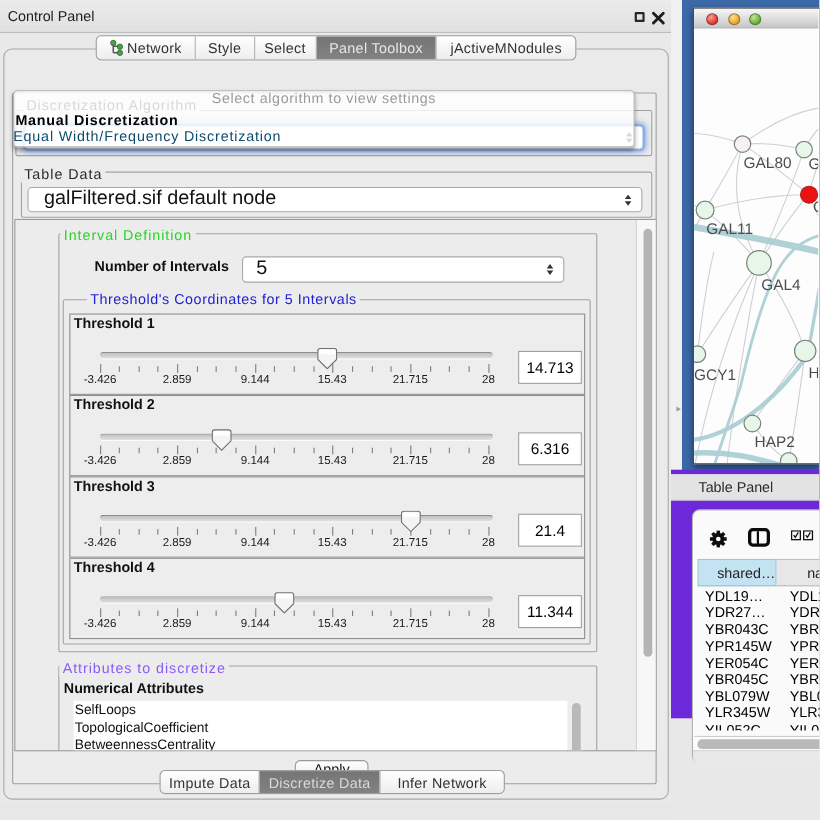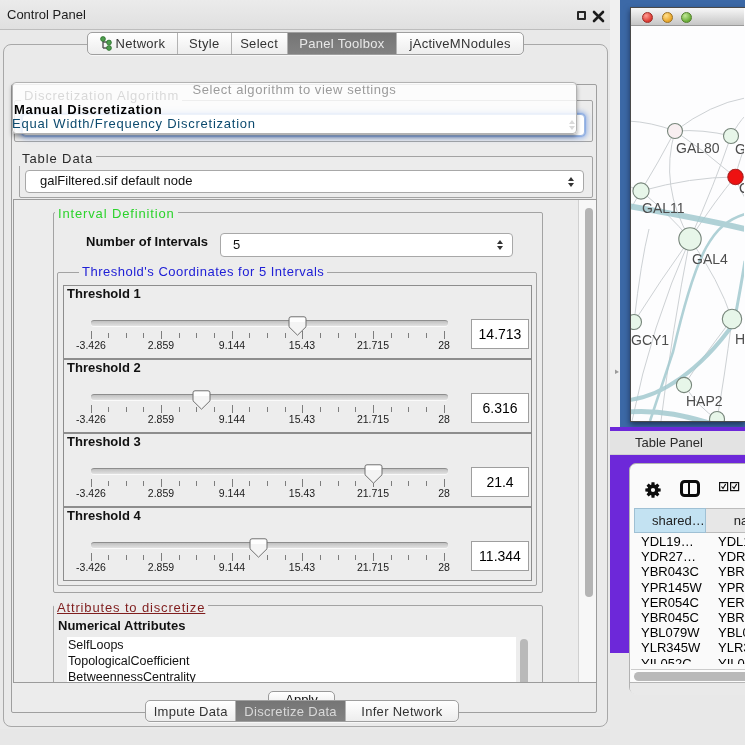--- a/index.html
+++ b/index.html
@@ -19,21 +19,21 @@
 .seg .s { display:flex; align-items:center; justify-content:center; font-size:13px; letter-spacing:0.3px; color:#333; border-right:1px solid #b3b3b3; height:100%; }
 .seg .s:last-child { border-right:none; }
 .seg .sel { background:linear-gradient(#757575,#828282); color:#e8e8e8; }
 
 
 #inner { left:11px; top:38px; width:586px; height:629px; border:1px solid #9f9f9f; border-radius:2px; background:#ececec;margin-top:16px; }
 
 .grouplabel { position:absolute; font-size:13px; letter-spacing:0.5px; background:#ececec; padding:0 3px; white-space:nowrap; }
 .groupbox { position:absolute; border:1px solid #a3a3a3; border-radius:2px; }
 
-.combo { position:absolute; background:#fff; border:1px solid #a8a8a8; border-radius:4px; font-size:13px; color:#111; }
+.combo { position:absolute; background:#fff; border:1px solid #a8a8a8; border-radius:4px; font-size:18px; color:#111; }
 .combo .txt { position:absolute; left:9px; top:calc(50% - 1.5px); transform:translateY(-50%); }
 .arrows { position:absolute; right:8px; top:50%; transform:translateY(-50%); width:7px; height:12px; }
 .arrows .up { position:absolute; left:0; top:1px; width:0; height:0; border-left:3.5px solid transparent; border-right:3.5px solid transparent; border-bottom:4px solid #333; }
 .arrows .dn { position:absolute; left:0; bottom:1px; width:0; height:0; border-left:3.5px solid transparent; border-right:3.5px solid transparent; border-top:4px solid #333; }
 
 
 .tpanel { position:absolute; width:469px; height:74px; background:#ededed; border:1px solid #8d8d8d; }
 .tpanel .tl { position:absolute; left:3px; top:0.5px; font-size:13px; font-weight:bold; color:#111; }
 .track { position:absolute; left:27px; top:34.5px; width:357px; height:5.5px; background:linear-gradient(#c0c0c0,#e2e2e2); border-radius:3px; border-top:1px solid #8d8d8d; box-shadow:0 1px 0 rgba(255,255,255,0.7); }
 .vfield { position:absolute; left:407px; top:33px; width:58px; height:30px; background:#fff; border:1px solid #9e9e9e; font-size:14px; color:#000; text-align:center; line-height:28px; }
@@ -269,21 +269,21 @@
             <div class="tick" style="left:362px; top:47px; height:5px;"></div>
             <div class="tick" style="left:380px; top:45px; height:8.5px;"></div>
             <div class="tlab" style="left:380px;">28</div>
             <svg class="thumb" style="left:185.28750079551963px;" width="19" height="20" viewBox="0 0 19 20">
               <path d="M3,0.8 h13 q2,0 2,2 v8 L9.5,19.2 L1,10.8 v-8 Q1,0.8 3,0.8 z" fill="#f4f4f4" stroke="#707070" stroke-width="1"></path>
               <path d="M3.2,1.8 h12.6 q1.2,0 1.2,1.2 v3 h-15 v-3 q0,-1.2 1.2,-1.2 z" fill="#ffffff" opacity="0.85"></path>
             </svg>
           </div>
 
         <div class="groupbox" style="left:39px; top:405px; width:490px; height:120px;"></div>
-        <div class="grouplabel" style="left:40px; top:400px; color:#7f1d1d; letter-spacing:0.85px;text-decoration:underline;">Attributes to discretize</div>
+        <div class="grouplabel" style="left:40px; top:400px; color:#8b5cf6; letter-spacing:0.85px;">Attributes to discretize</div>
         <div class="abs" style="left:44px; top:418px; font-size:13px; font-weight:bold; color:#111;">Numerical Attributes</div>
         <div class="abs" id="numlist" style="left:53px; top:437px; padding-top:0;">
           <div>SelfLoops</div>
           <div>TopologicalCoefficient</div>
           <div>BetweennessCentrality</div>
         </div>
         <div class="abs" style="left:502px; top:437px; width:14px; height:47px; background:#ededed;"></div>
         <div class="abs" style="left:506px; top:439px; width:7.5px; height:46px; background:#b9b9b9; border-radius:4px;"></div>
       </div>
 

